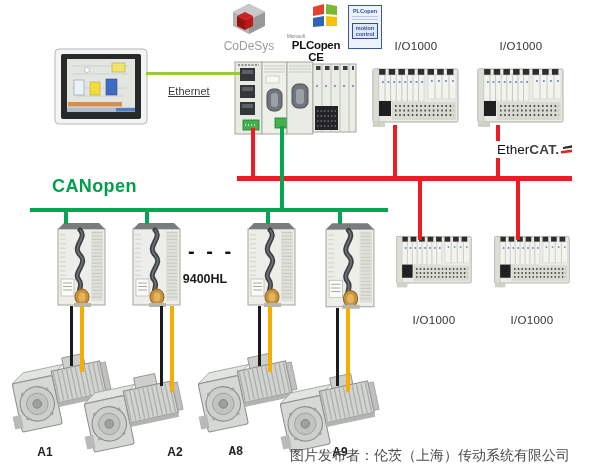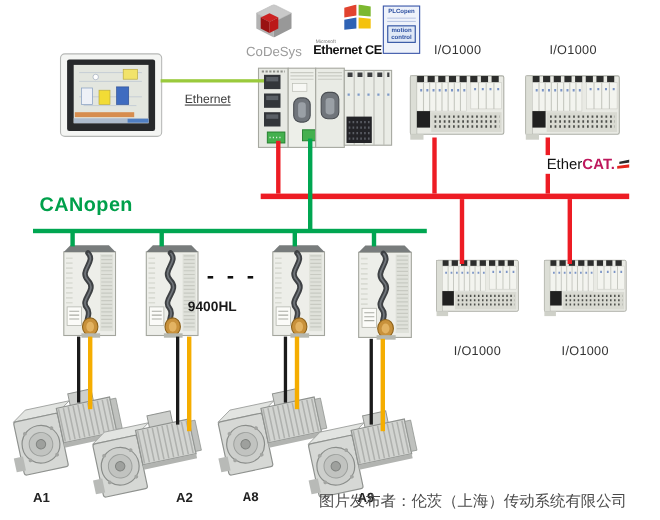--- a/index.html
+++ b/index.html
@@ -7,25 +7,25 @@
   #stage{position:relative;width:572px;height:473px;background:#fff;overflow:hidden;}
   .line{position:absolute;z-index:3;}
   .dev{position:absolute;z-index:2;}
   .lbl{position:absolute;z-index:4;color:#2e2e2e;}
   .io-label{font-size:11.5px;color:#333;text-align:center;letter-spacing:0.3px;}
   .eth-label{font-size:11px;color:#3c3c3c;text-decoration:underline;}
   .canopen{font-size:18px;font-weight:800;color:var(--canopen_text);letter-spacing:0.4px;z-index:4;position:absolute;}
   .dashes{font-size:20px;font-weight:900;color:#111;letter-spacing:3px;text-align:center;}
   .drv-cap1{font-size:12.5px;color:#1a1a1a;text-align:center;font-weight:600;}
   .drv-cap2{font-size:14px;color:#1a1a1a;text-align:center;}
-  .motor-lbl{font-size:12px;font-weight:600;color:#222;text-align:left;}
+  .motor-lbl{font-size:12px;font-weight:600;color:#222;text-align:center;}
   .footer{font-size:14px;color:#4a4a4a;z-index:10;position:absolute;white-space:nowrap;}
   .ethercat{position:absolute;z-index:4;display:flex;align-items:center;background:#fff;padding:1px 3px;}
   .ethercat .t1{font-size:13.5px;color:#111;}
-  .ethercat .t2{font-size:13.5px;color:#be185d;font-weight:800;letter-spacing:0.2px;}
+  .ethercat .t2{font-size:13.5px;color:#404040;font-weight:800;letter-spacing:0.2px;}
   .logo-codesys{position:absolute;left:218px;top:4px;width:62px;text-align:center;z-index:4;}
   .logo-codesys .txt{font-size:12px;color:#9b9b9b;margin-top:1px;}
   .logo-wince{position:absolute;left:283px;top:4px;width:66px;text-align:center;z-index:4;}
   .logo-wince .ms{font-size:4.5px;color:#777;text-align:left;margin-left:4px;margin-top:2px;}
   .logo-wince .txt{font-size:11.5px;font-weight:800;color:#111;letter-spacing:-0.3px;}
   .logo-plcopen{position:absolute;left:348px;top:5px;width:34px;height:44px;border:1.5px solid #3a56a8;background:#eef2fa;z-index:4;box-sizing:border-box;}
   .logo-plcopen .t{font-size:5.5px;font-weight:800;color:#2b4ea0;text-align:center;margin-top:2px;}
   .logo-plcopen .ln{height:1px;background:#b9c6e4;margin:2px 3px 0 3px;}
   .logo-plcopen .inner{margin:3px 3px 0 3px;border:1px solid #2b4ea0;background:#dfe8f6;padding:1px 0;}
   .logo-plcopen .inner .t{margin-top:0;}
@@ -147,21 +147,21 @@
   </div>
 
   <div class="logo-wince">
     <svg width="27" height="24" viewBox="0 0 27 24" style="margin-left:18px">
       <polygon points="1,3 12,0 12,10 1,12" fill="#e1432f"></polygon>
       <polygon points="14,0 25,2 25,11 14,10" fill="#7cb82f"></polygon>
       <polygon points="1,14 12,12 12,22 1,23" fill="#2f63b5"></polygon>
       <polygon points="14,12 25,13 25,22 14,22" fill="#f4c20d"></polygon>
     </svg>
     <div class="ms">Microsoft</div>
-    <div class="txt">Ethernet CE</div>
+    <div class="txt">PLCopen CE</div>
   </div>
 
   <div class="logo-plcopen">
     <div class="t">PLCopen</div>
     <div class="ln"></div>
     <div class="ln"></div>
     <div class="inner">
       <div class="t">motion</div>
       <div class="t">control</div>
     </div>
@@ -249,24 +249,24 @@
 
   <div class="ethercat" style="left:494px;top:141px;">
     <span class="t1">Ether</span>
       <span class="t2">CAT.</span>
     <svg width="26" height="13" viewBox="0 0 26 13" style="margin-left:2px">
       <polygon points="2,4 17,1 17,4 2,6" fill="#2b2b2b"></polygon>
       <polygon points="0,8 14,6 14,2.5 26,7 14,12.5 14,9 0,10.5" fill="#e4251b"></polygon>
     </svg>
   </div>
 
-  <div class="canopen" style="left:36px;top:176px;text-align:right;">CANopen</div>
+  <div class="canopen" style="left:52px;top:176px;text-align:right;">CANopen</div>
 
   <div class="lbl dashes" style="left:180px;top:240px;width:62px;">- - -</div>
-  <div class="lbl drv-cap1" style="left:156px;top:272px;width:74px;">9400HL</div>
+  <div class="lbl drv-cap1" style="left:168px;top:272px;width:74px;">9400HL</div>
 
   <div class="lbl motor-lbl" style="left:30px;top:445px;width:30px;">A1</div>
   <div class="lbl motor-lbl" style="left:116px;top:445px;width:30px;margin-left:44px;">A2</div>
   <div class="lbl motor-lbl" style="left:221px;top:445px;width:30px;font-family:Liberation Mono, monospace;">A8</div>
   <div class="lbl motor-lbl" style="left:325px;top:445px;width:30px;">A9</div>
 
   <div class="footer" style="left:290px;top:447px;font-family:Liberation Mono, monospace;">图片发布者：伦茨（上海）传动系统有限公司</div>
 
 </div>
 

